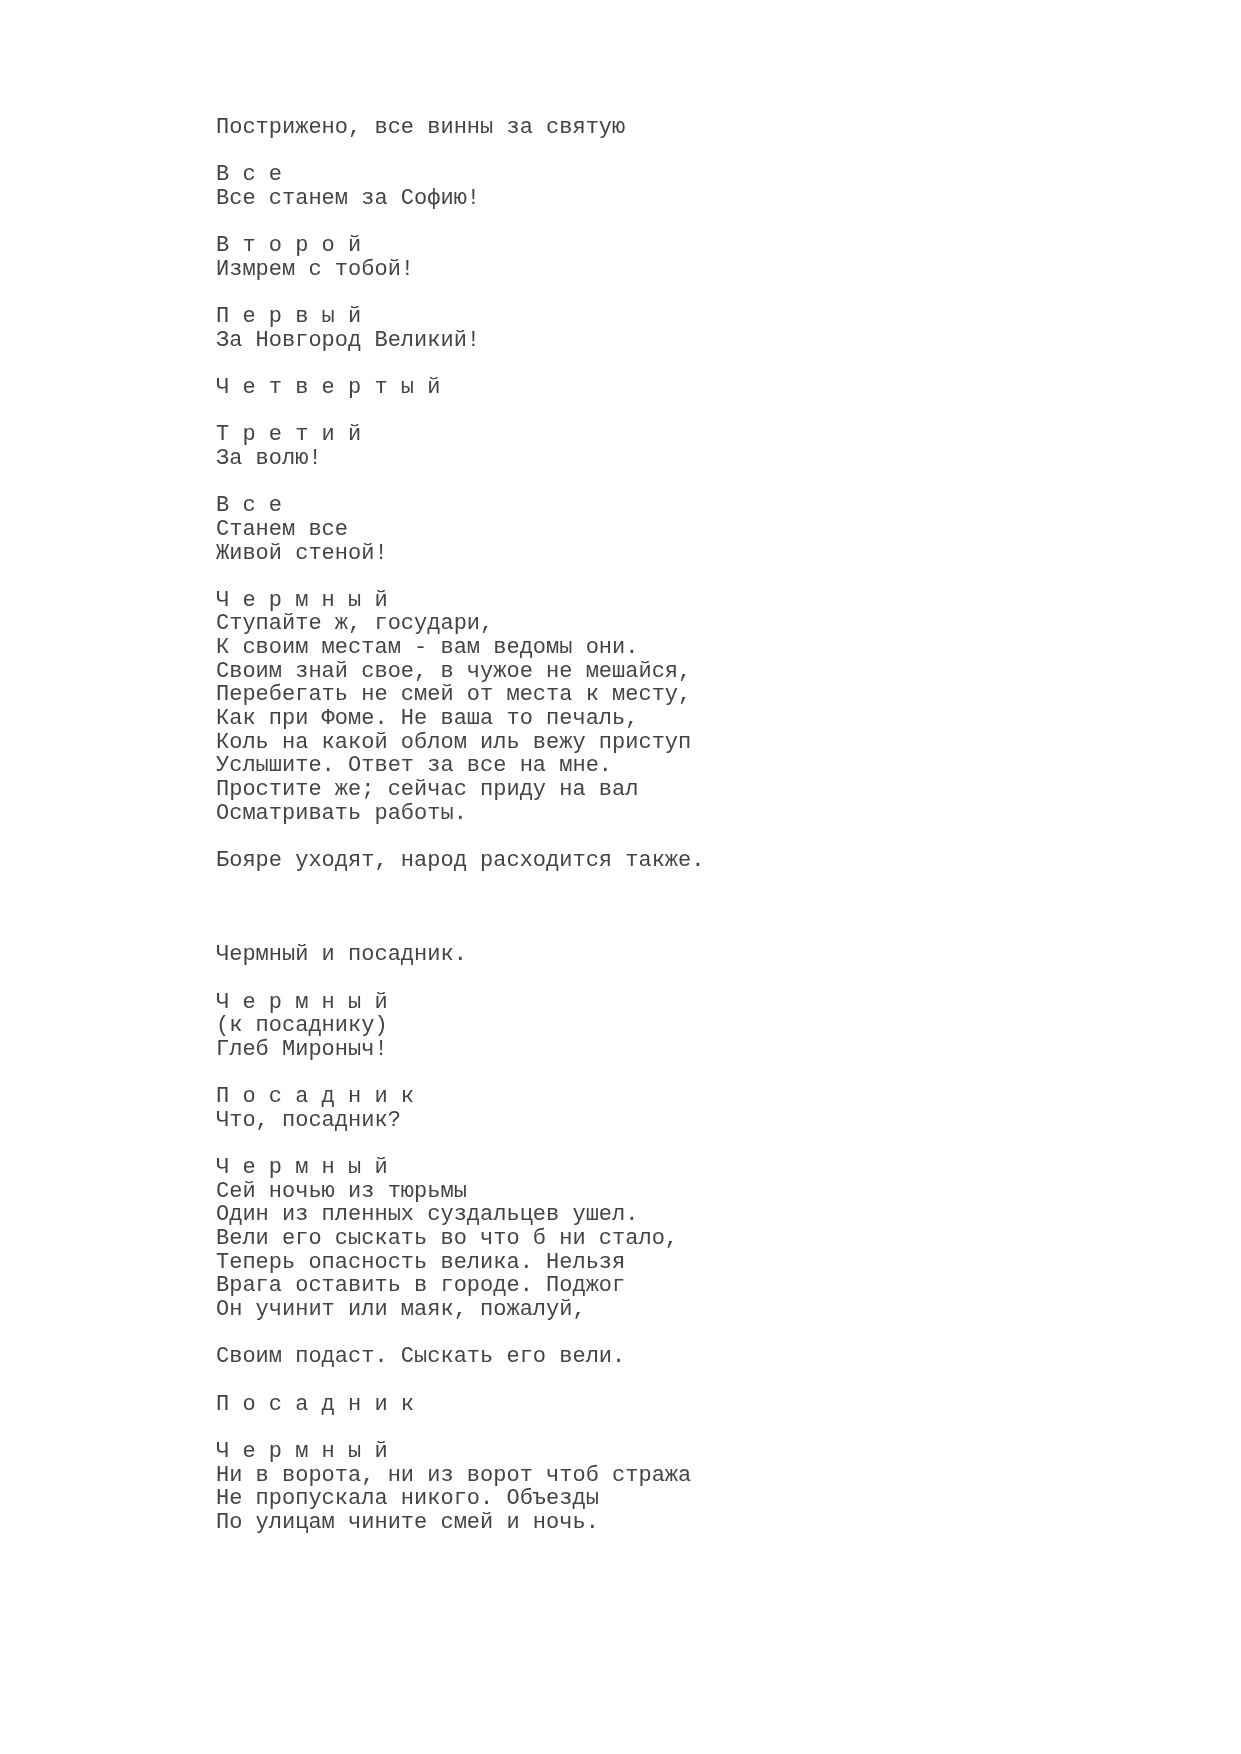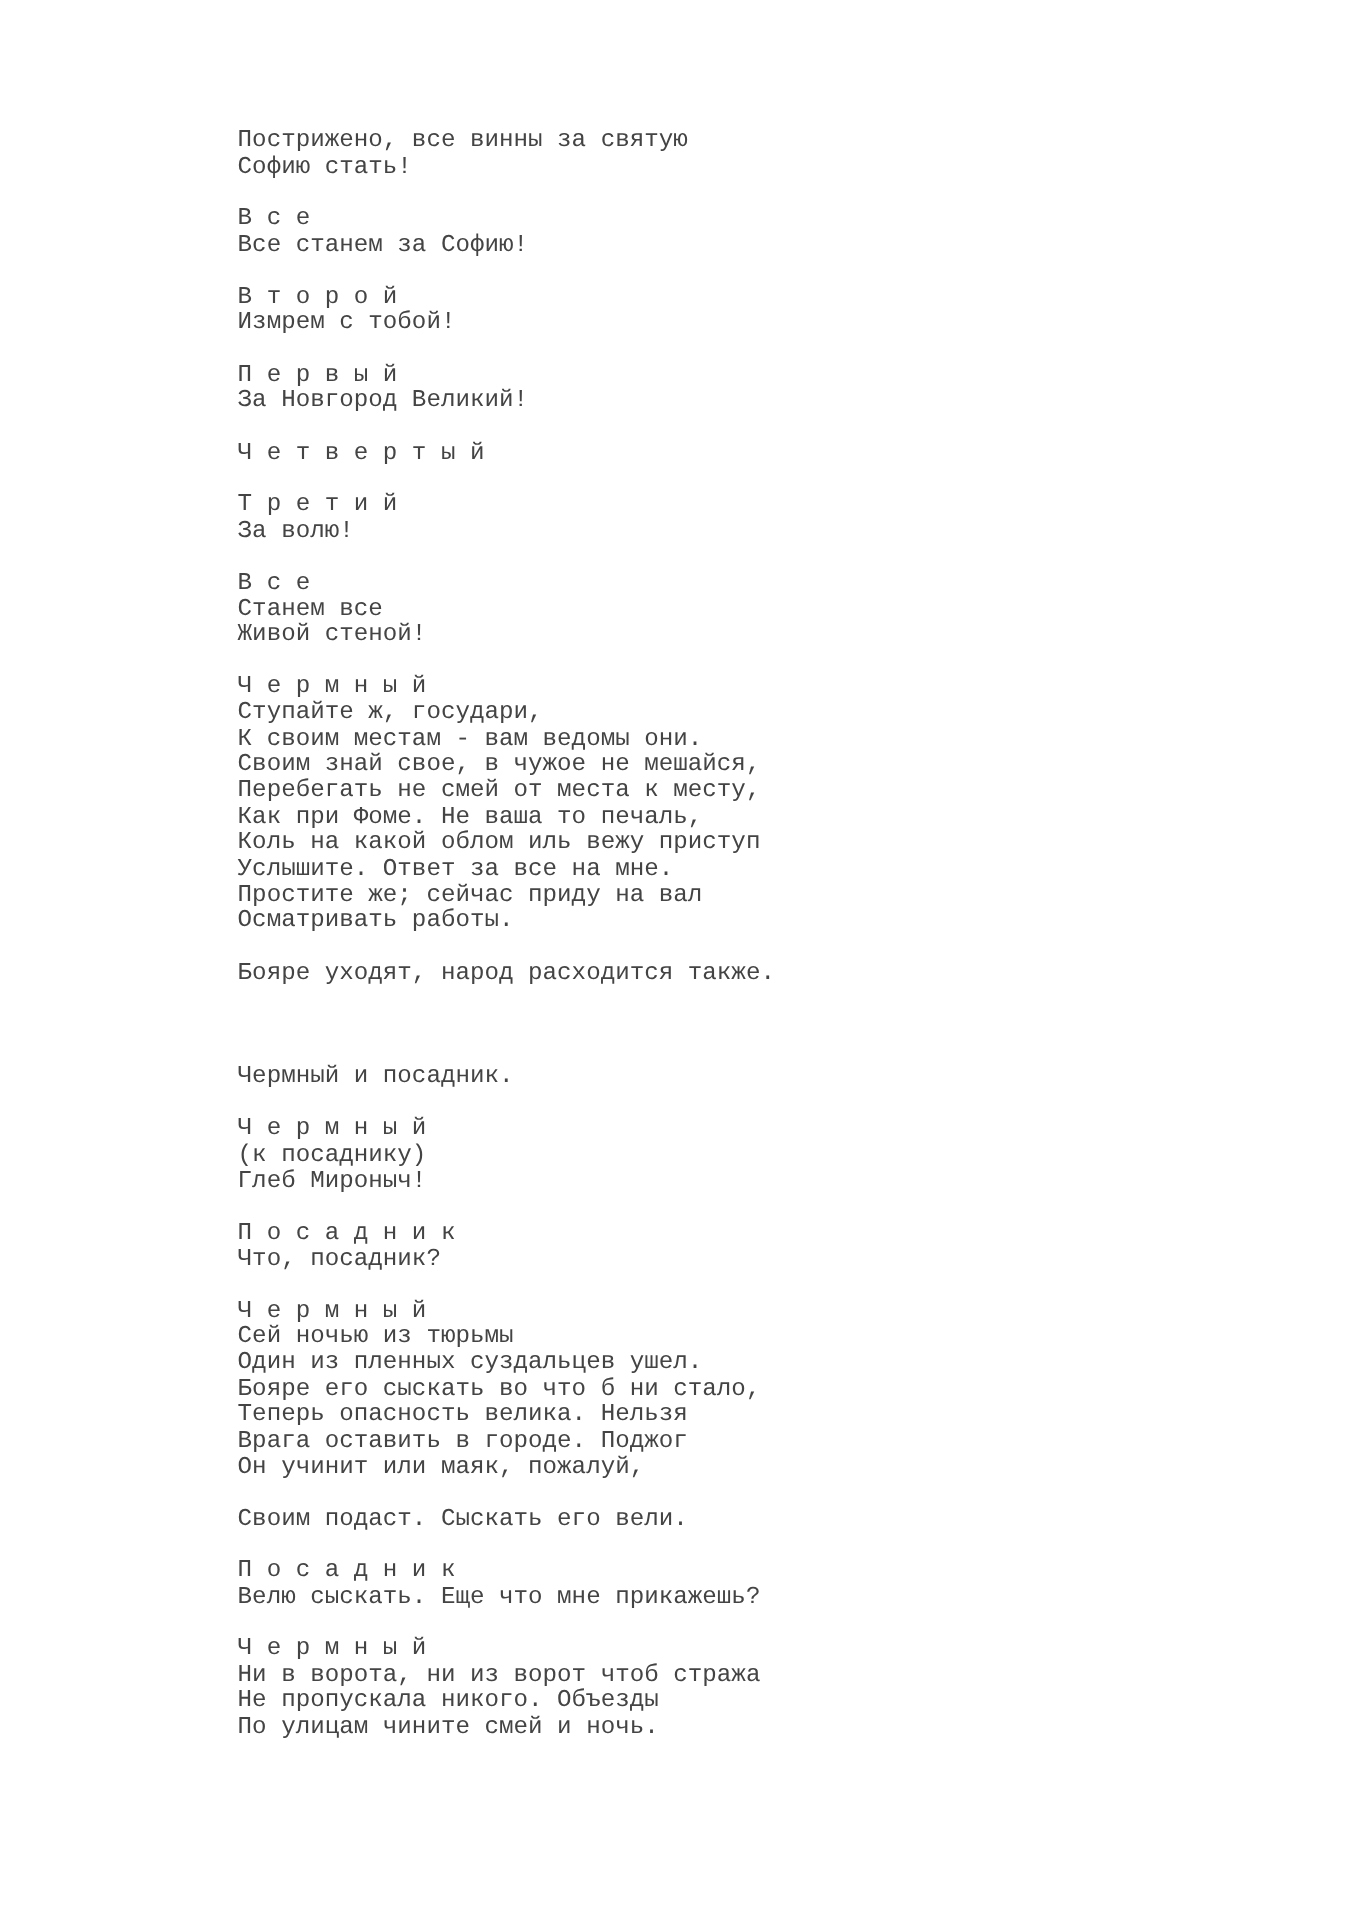--- a/index.html
+++ b/index.html
@@ -31,21 +31,20 @@
   .scene-heading {
     padding-left: 304px;
   }
 </style>
 </head>
 <body>
 
 <div class="page">
   <div class="text-block">
       <div class="text-line dialogue">Пострижено, все винны за святую</div>
-      <div class="text-line dialogue">Софию стать!</div>
       <div class="text-line blank"></div>
       <div class="text-line speaker">В с е</div>
       <div class="text-line dialogue">Все станем за Софию!</div>
       <div class="text-line blank"></div>
       <div class="text-line speaker">В т о р о й</div>
       <div class="text-line dialogue">Измрем с тобой!</div>
       <div class="text-line blank"></div>
       <div class="text-line speaker">П е р в ы й</div>
       <div class="text-line dialogue">За Новгород Великий!</div>
       <div class="text-line blank"></div>
@@ -78,28 +77,27 @@
       <div class="text-line speaker">Ч е р м н ы й</div>
       <div class="text-line parenthetical">(к посаднику)</div>
       <div class="text-line dialogue">Глеб Мироныч!</div>
       <div class="text-line blank"></div>
       <div class="text-line speaker">П о с а д н и к</div>
       <div class="text-line dialogue">Что, посадник?</div>
       <div class="text-line blank"></div>
       <div class="text-line speaker">Ч е р м н ы й</div>
       <div class="text-line dialogue">Сей ночью из тюрьмы</div>
       <div class="text-line dialogue">Один из пленных суздальцев ушел.</div>
-      <div class="text-line dialogue">Бояре его сыскать во что б ни стало,</div>
+      <div class="text-line dialogue">Вели его сыскать во что б ни стало,</div>
       <div class="text-line dialogue">Теперь опасность велика. Нельзя</div>
       <div class="text-line dialogue">Врага оставить в городе. Поджог</div>
       <div class="text-line dialogue">Он учинит или маяк, пожалуй,</div>
       <div class="text-line blank"></div>
       <div class="text-line dialogue">Своим подаст. Сыскать его вели.</div>
       <div class="text-line blank"></div>
       <div class="text-line speaker">П о с а д н и к</div>
-      <div class="text-line dialogue">Велю сыскать. Еще что мне прикажешь?</div>
       <div class="text-line blank"></div>
       <div class="text-line speaker">Ч е р м н ы й</div>
       <div class="text-line dialogue">Ни в ворота, ни из ворот чтоб стража</div>
       <div class="text-line dialogue">Не пропускала никого. Объезды</div>
       <div class="text-line dialogue">По улицам чините смей и ночь.</div>
     </div>
 </div>
 
 </body></html>

